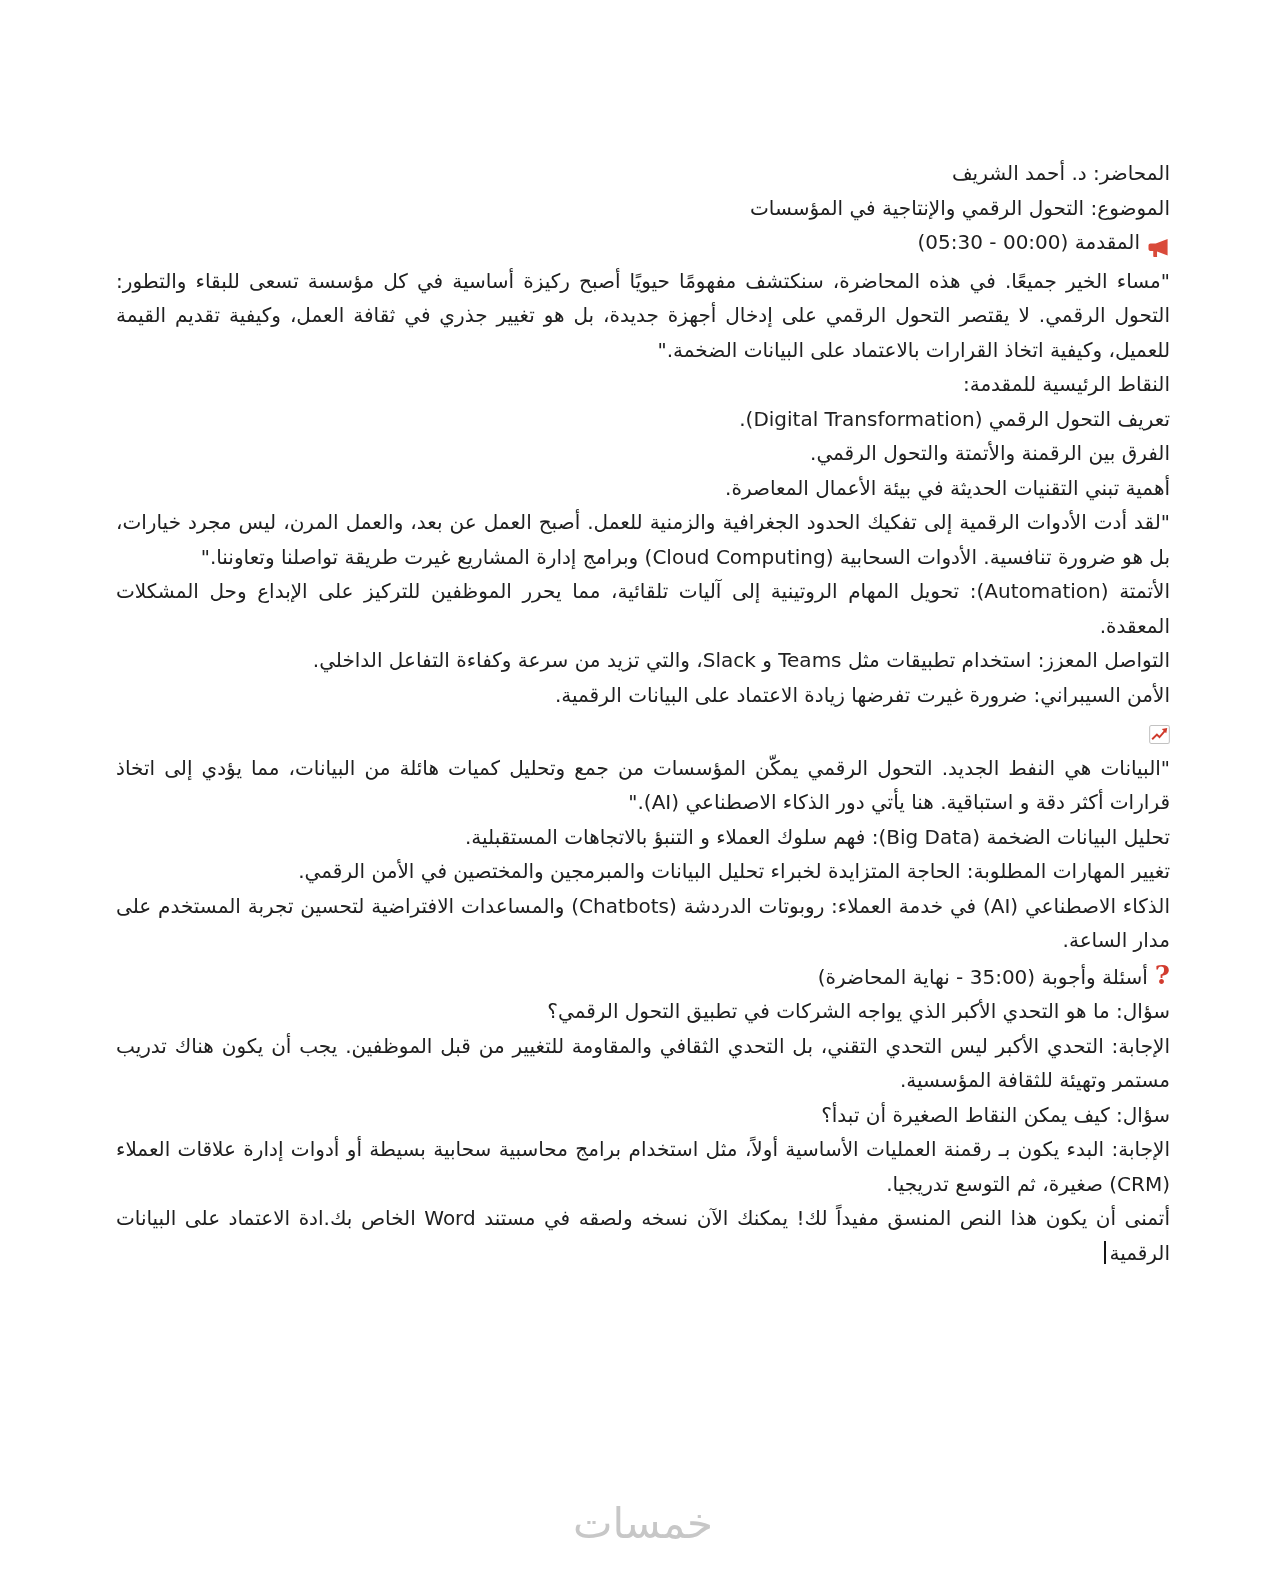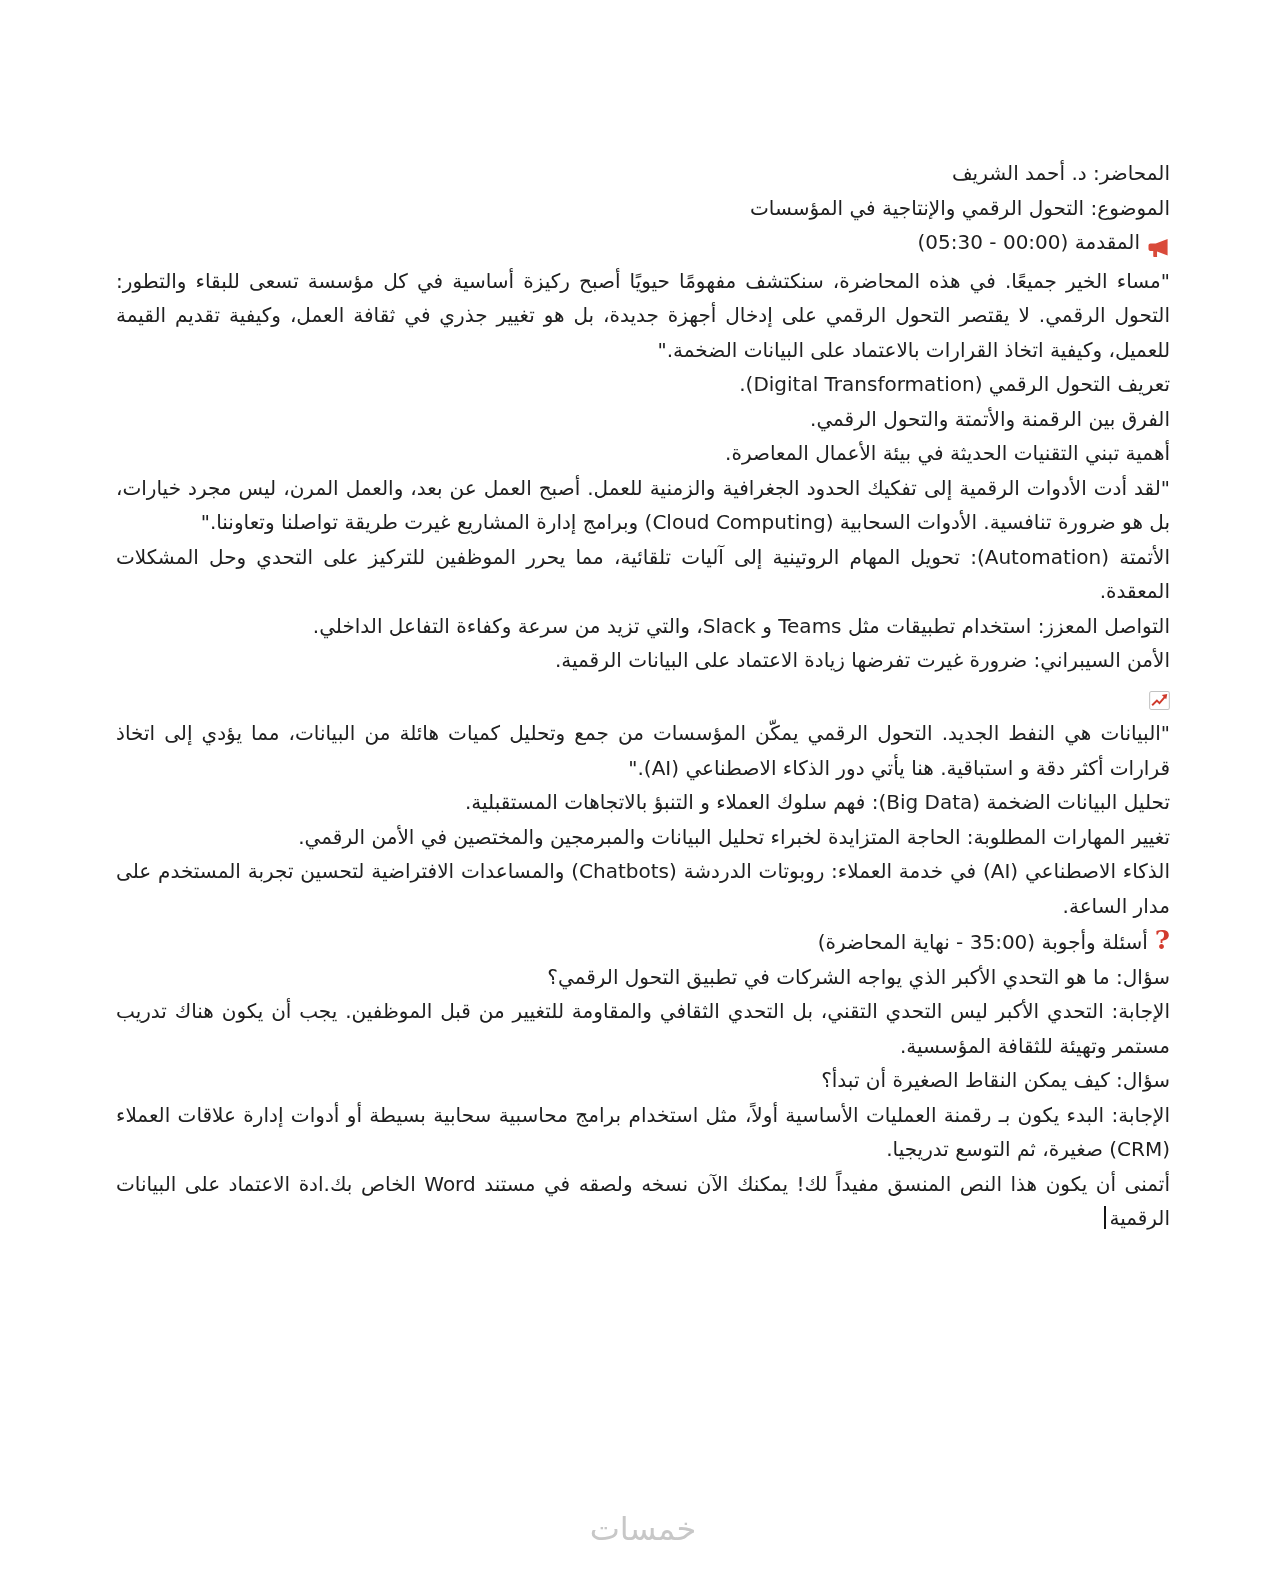--- a/index.html
+++ b/index.html
@@ -41,21 +41,21 @@
     vertical-align: -4px;
     margin: 0 3px;
   }
   .watermark {
     position: absolute;
     left: 0;
     right: 0;
     bottom: 22px;
     text-align: center;
     direction: rtl;
-    font-size: 32px;
+    font-size: 42px;
     color: var(--watermark, #c7c7c7);
     letter-spacing: 1px;
   }
 </style>
 </head>
 <body>
 
 <div class="page">
 
   <div class="doc">
@@ -64,27 +64,28 @@
     <p>الموضوع: التحول الرقمي والإنتاجية في المؤسسات</p>
 
     <p>
       <span class="icon"><svg viewBox="0 0 24 22" width="23" height="20">
             <path fill="#d94a3a" d="M22 1 L9 6 L3.2 6 C2 6 1 7 1 8.2 L1 12 C1 13.2 2 14.2 3.2 14.2 L9 14.2 L22 19.2 Z"></path>
             <path fill="#d94a3a" d="M6.2 14.2 L10.4 14.2 L10.4 21 L7.4 21 C6.7 21 6.2 20.5 6.2 19.8 Z"></path>
           </svg></span><span>المقدمة (00:00 - 05:30)</span>
     </p>
 
     <p>"مساء الخير جميعًا. في هذه المحاضرة، سنكتشف مفهومًا حيويًا أصبح ركيزة أساسية في كل مؤسسة تسعى للبقاء والتطور: التحول الرقمي. لا يقتصر التحول الرقمي على إدخال أجهزة جديدة، بل هو تغيير جذري في ثقافة العمل، وكيفية تقديم القيمة للعميل، وكيفية اتخاذ القرارات بالاعتماد على البيانات الضخمة."</p>
+    <p>النقاط الرئيسية للمقدمة:</p>
     <p>تعريف التحول الرقمي (Digital Transformation).</p>
     <p>الفرق بين الرقمنة والأتمتة والتحول الرقمي.</p>
     <p>أهمية تبني التقنيات الحديثة في بيئة الأعمال المعاصرة.</p>
 
 
     <p>"لقد أدت الأدوات الرقمية إلى تفكيك الحدود الجغرافية والزمنية للعمل. أصبح العمل عن بعد، والعمل المرن، ليس مجرد خيارات، بل هو ضرورة تنافسية. الأدوات السحابية (Cloud Computing) وبرامج إدارة المشاريع غيرت طريقة تواصلنا وتعاوننا."</p>
-    <p>الأتمتة (Automation): تحويل المهام الروتينية إلى آليات تلقائية، مما يحرر الموظفين للتركيز على التحدي وحل المشكلات المعقدة.</p>
+    <p>الأتمتة (Automation): تحويل المهام الروتينية إلى آليات تلقائية، مما يحرر الموظفين للتركيز على الإبداع وحل المشكلات المعقدة.</p>
     <p>التواصل المعزز: استخدام تطبيقات مثل Teams و Slack، والتي تزيد من سرعة وكفاءة التفاعل الداخلي.</p>
     <p>الأمن السيبراني: ضرورة غيرت تفرضها زيادة الاعتماد على البيانات الرقمية.</p>
 
     <p>
       <span class="icon"><svg viewBox="0 0 24 22" width="21" height="19">
             <rect x="0.6" y="0.6" width="22.8" height="20.8" rx="2" fill="#ffffff" stroke="#c2c2c2" stroke-width="1.2"></rect>
             <polyline points="3.5,16.5 9,11 12,14 19,6" fill="none" stroke="#cf3a2c" stroke-width="2.2"></polyline>
             <polygon points="21,3.6 14.6,4.6 19.8,9.6" fill="#cf3a2c"></polygon>
           </svg></span>
     </p>

